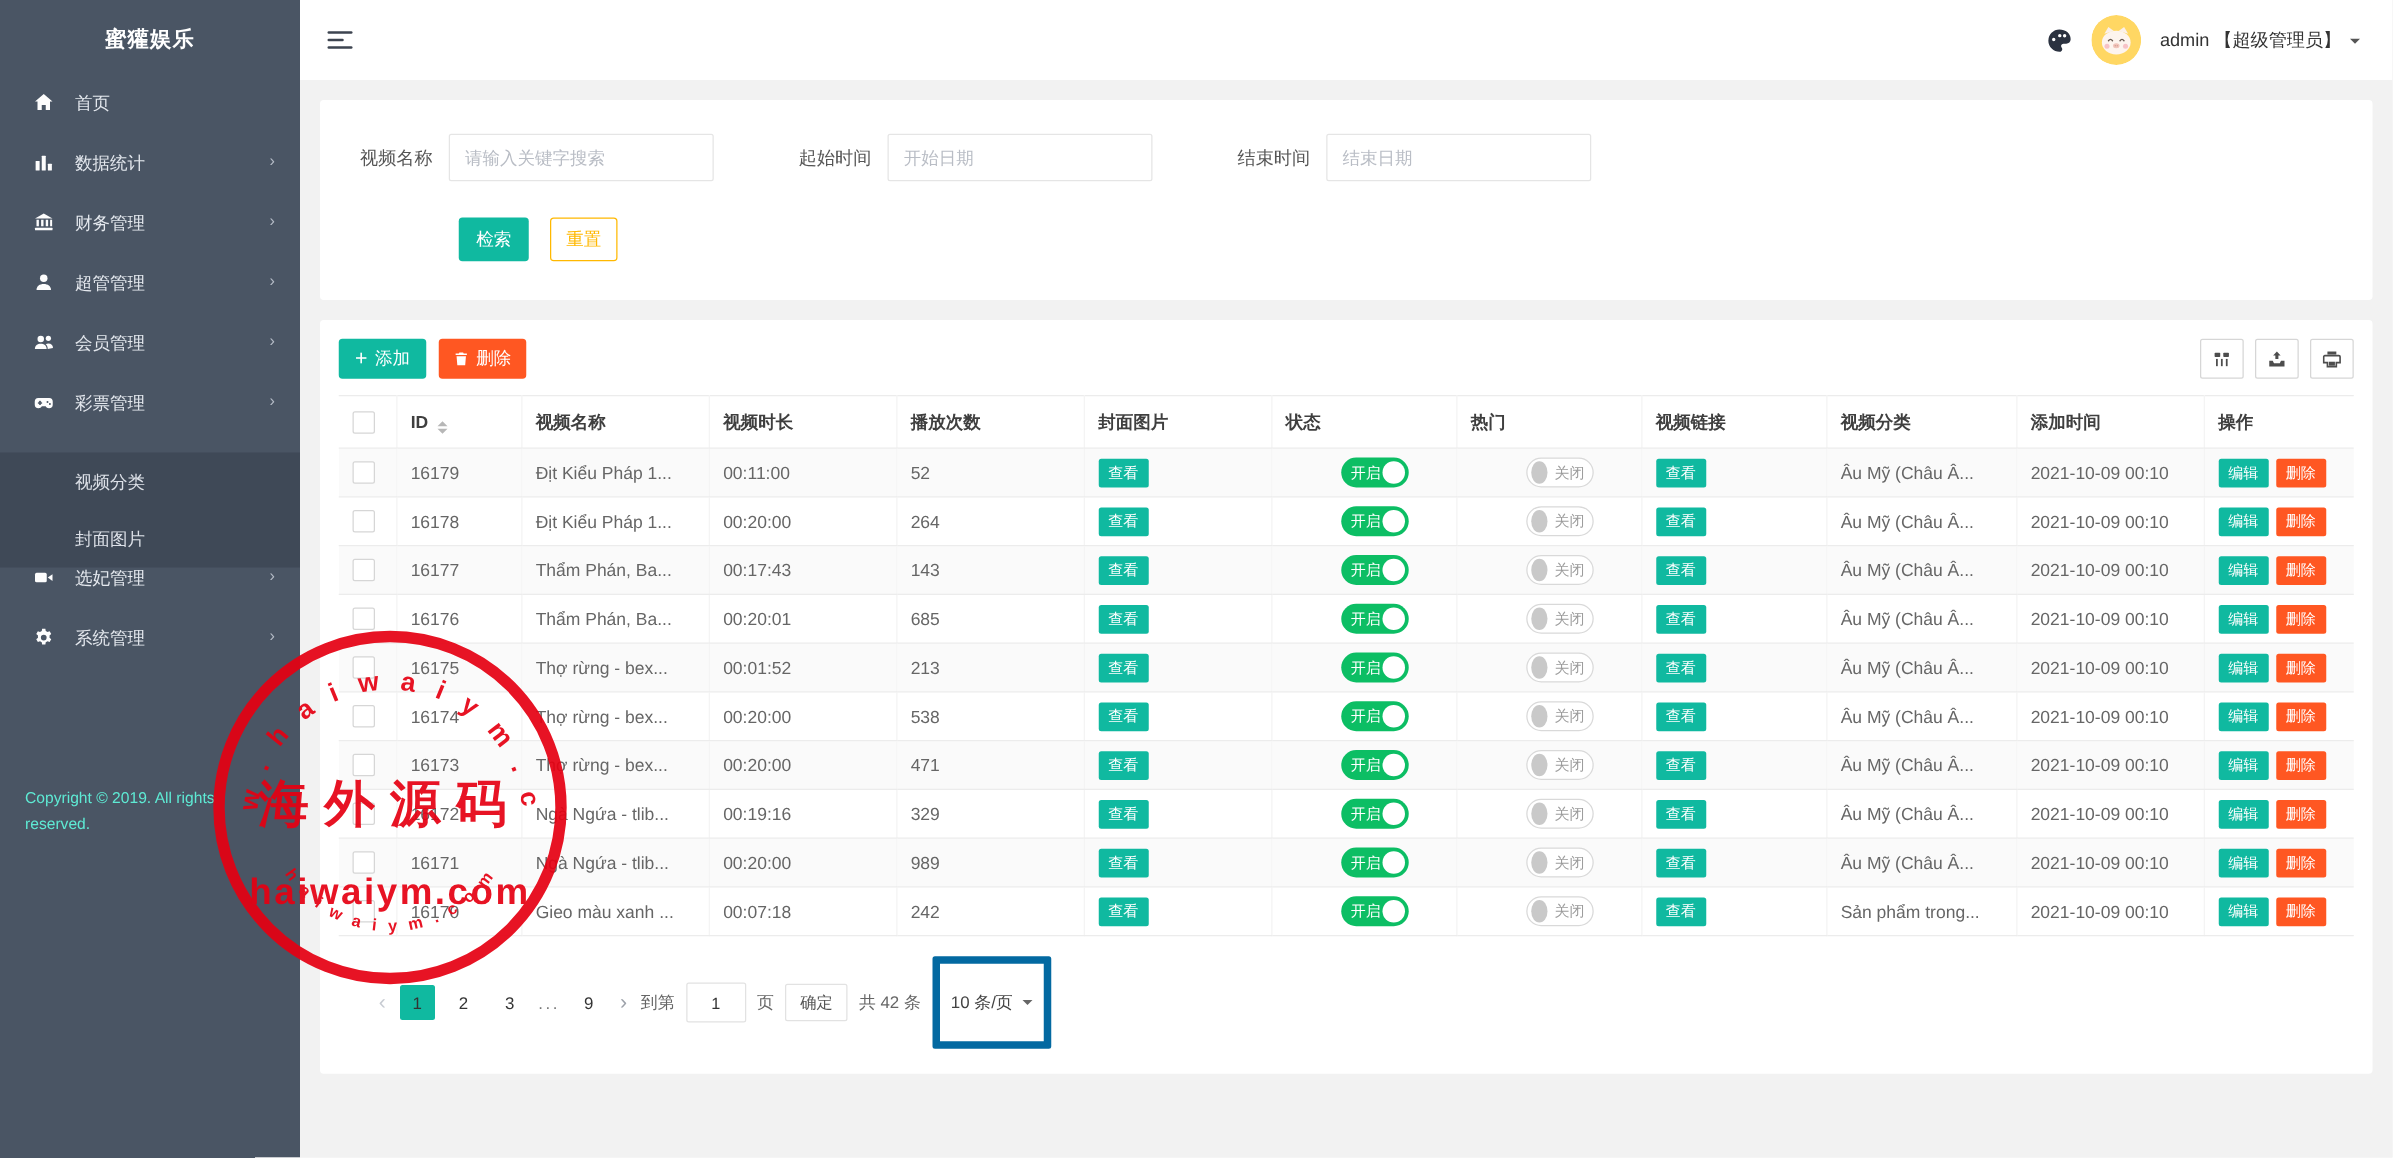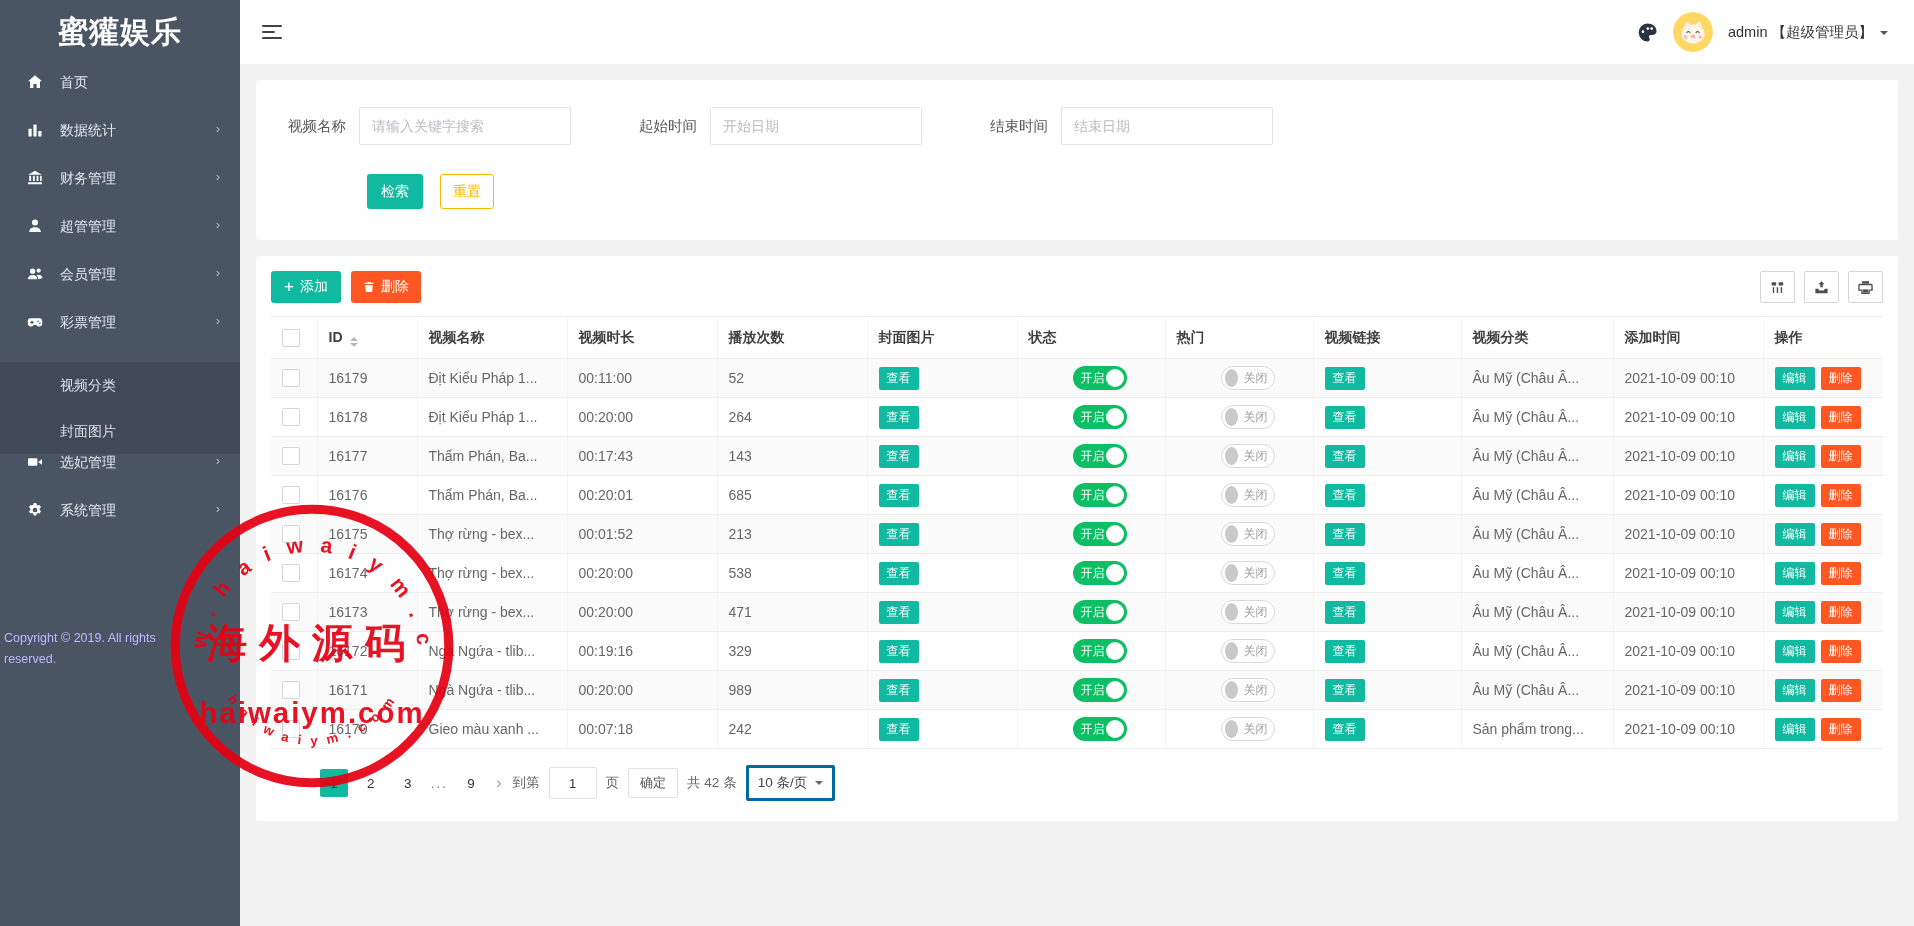--- a/index.html
+++ b/index.html
@@ -1,30 +1,30 @@
 <!DOCTYPE html>
 <html><head>
 <meta charset="utf-8">
 <style>
   html,body{margin:0;padding:0;width:1914px;height:926px;overflow:hidden;
     background:#f2f2f2;font-family:"Liberation Sans","DejaVu Sans",sans-serif;}
   .app{display:flex;width:100%;height:100%;}
 
   
   .sidebar{width:240px;background:#4a5564;color:#dfe3ea;flex-shrink:0;position:relative;z-index:2;}
-  .logo{height:64px;line-height:64px;text-align:center;color:#fff;font-size:30px;font-weight:bold;letter-spacing:1px;}
+  .logo{height:64px;line-height:64px;text-align:center;color:#fff;font-size:17px;font-weight:bold;letter-spacing:1px;}
   .nav{padding-top:10px;}
   .menu-item{height:48px;display:flex;align-items:flex-start;padding:0 20px 0 27px;font-size:14px;color:#e4e8ee;cursor:pointer;}
   .menu-item.active{background:#545e6d;}
   .mi-icon{width:17px;margin-right:16px;display:inline-flex;color:#fdfdfd;}
   .mi-arrow{margin-left:auto;color:#b3bac5;font-size:13px;line-height:1;}
   .mi-arrow.down{transform:rotate(90deg);}
   .submenu{background:#3f4957;}
   .submenu-item{height:46px;line-height:46px;padding-left:60px;font-size:14px;color:#dde1e8;cursor:pointer;}
-  .copyright{position:absolute;left:4px;top:628px;width:168px;font-size:12.5px;color:#c4b5fd;line-height:21px;}
+  .copyright{position:absolute;left:20px;top:628px;width:168px;font-size:12.5px;color:#5eead4;line-height:21px;}
 
   
   .main{flex:1;display:flex;flex-direction:column;position:relative;min-width:0;}
   .topbar{height:64px;background:#fff;display:flex;align-items:center;padding:0 26px 0 22px;flex-shrink:0;}
   .hamburger{width:20px;cursor:pointer;}
   .hamburger div{height:2.6px;background:#3d4450;margin:3.6px 0;border-radius:1px;}
   .hamburger div:nth-child(2){width:13px;}
   .topbar-right{margin-left:auto;display:flex;align-items:center;gap:15px;}
   .palette-btn{cursor:pointer;display:flex;}
   .avatar{width:40px;height:40px;border-radius:50%;overflow:hidden;cursor:pointer;flex-shrink:0;}
@@ -79,21 +79,21 @@
 
   
   .pagination{margin-top:16px;margin-left:30px;display:flex;align-items:center;font-size:13.5px;color:#666;gap:9px;}
   .page-btn{min-width:28px;height:28px;display:inline-flex;align-items:center;justify-content:center;border-radius:2px;cursor:pointer;color:#333;padding:0 4px;box-sizing:border-box;}
   .page-arrow{font-size:17px;color:#9da2aa;cursor:pointer;padding:0 2px;}
   .page-arrow.prev{color:#c7cbd2;}
   .page-ellipsis{color:#777;letter-spacing:2px;}
   .goto-label,.page-suffix,.total-count{color:#666;}
   .goto-input{width:42px;height:28px;border:1px solid #e2e2e2;border-radius:2px;text-align:center;font-size:13px;color:#333;outline:none;}
   .confirm-btn{height:30px;padding:0 11px;border:1px solid #e2e2e2;border-radius:2px;background:#fff;color:#555;font-size:13px;cursor:pointer;}
-  .size-select{height:30px;border:3px solid #0369a1;border-radius:2px;display:inline-flex;align-items:center;padding:0 9px;gap:8px;cursor:pointer;color:#444;background:#fff;}
+  .size-select{height:30px;border:6px solid #0369a1;border-radius:2px;display:inline-flex;align-items:center;padding:16px 9px;gap:8px;cursor:pointer;color:#444;background:#fff;}
   .size-caret{width:0;height:0;border:4px solid transparent;border-top-color:#666;margin-top:4px;}
 
   
   .watermark{position:absolute;left:160px;top:494px;width:304px;height:304px;z-index:20;pointer-events:none;opacity:.92;}
 </style>
 </head>
 <body>
 
 <div class="app">
 

